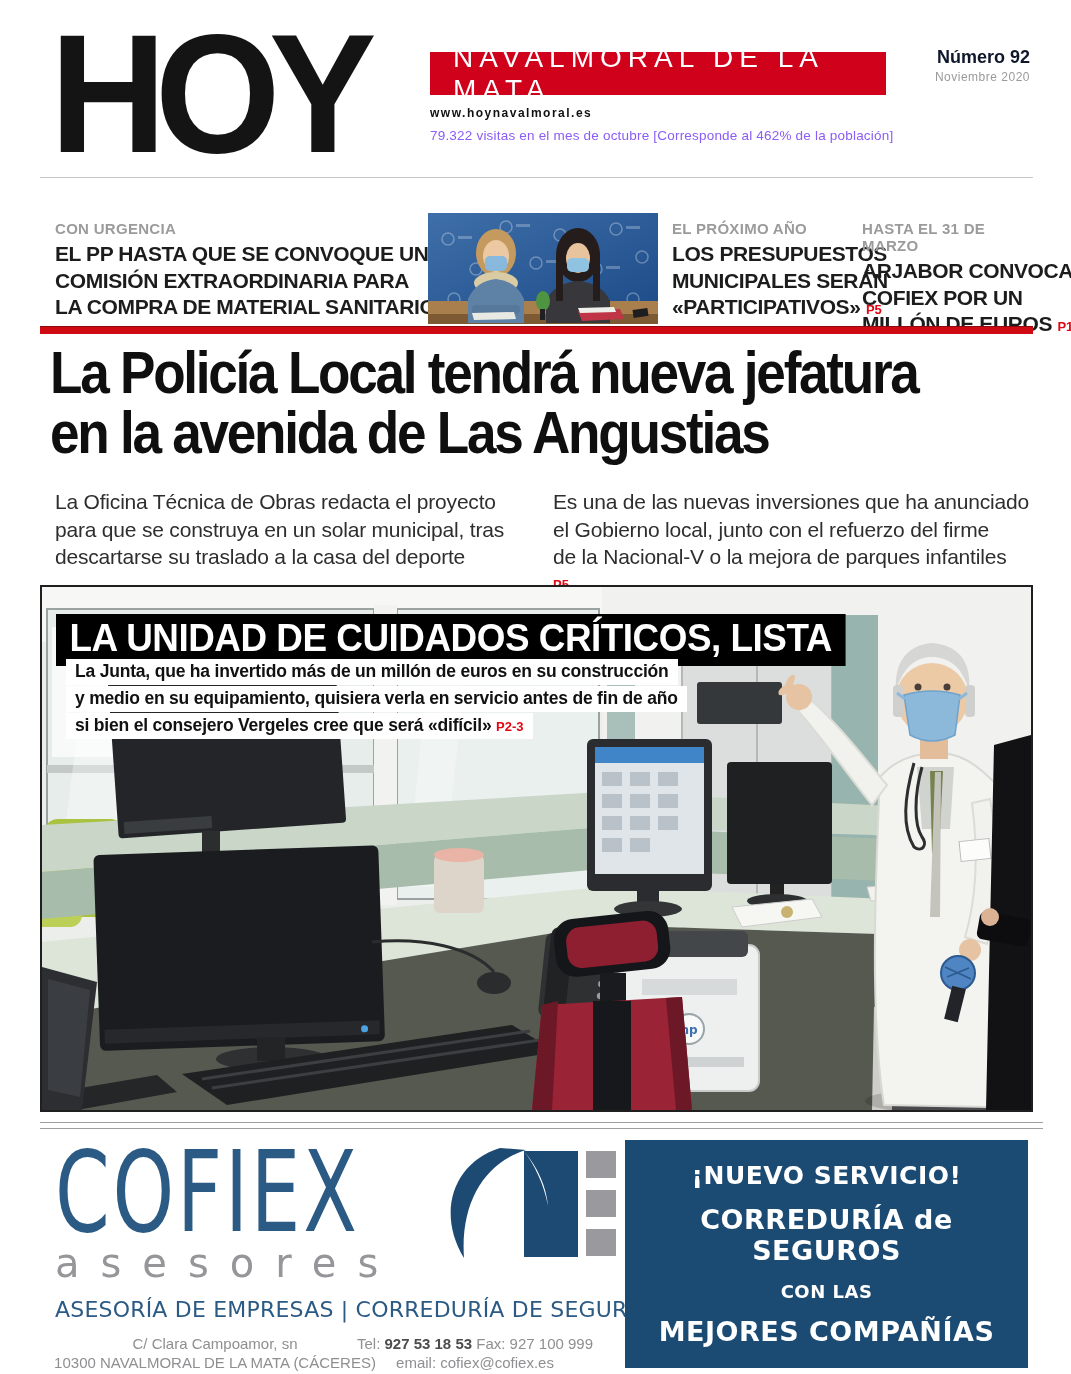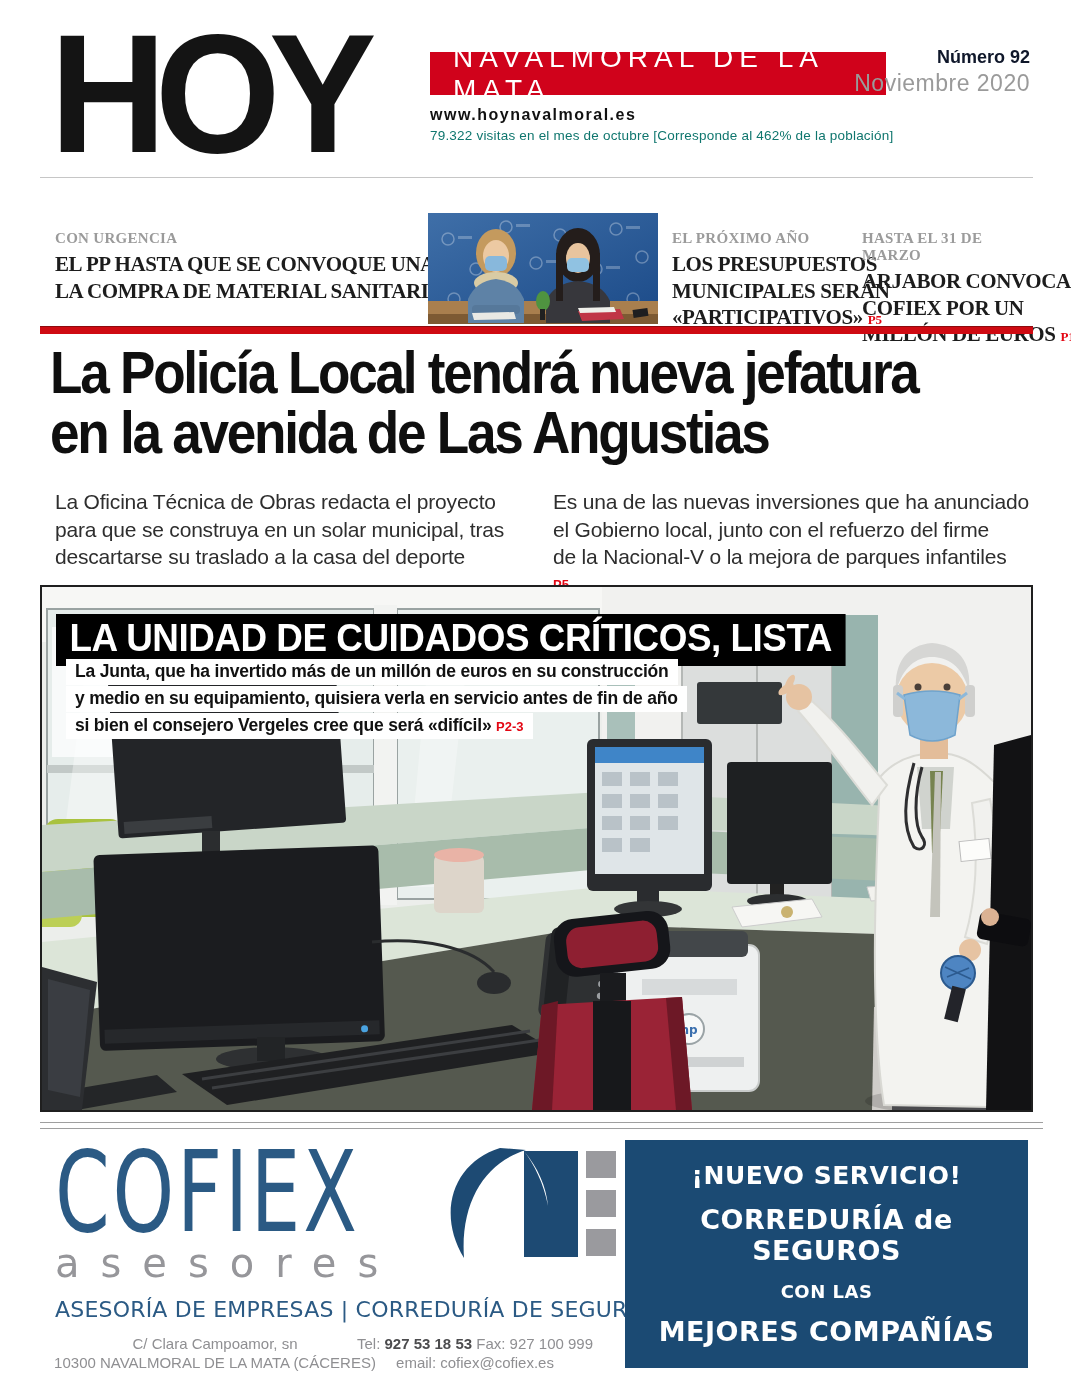--- a/index.html
+++ b/index.html
@@ -7,27 +7,27 @@
         font-family:"Liberation Sans", sans-serif;color:#1a1a1a;border-radius:19px;}
   .abs{position:absolute;}
 
   
   .masthead-logo{left:50px;top:28px;font-size:168px;line-height:132px;font-weight:bold;
     letter-spacing:-12px;color:#141414;transform:scaleX(.96);transform-origin:left top;}
   .region-banner{left:430px;top:52px;width:456px;height:43px;background:#d0021b;
     display:flex;align-items:center;justify-content:center;}
   .region-banner span{color:#ffffff;font-size:28px;letter-spacing:6px;font-weight:400;padding-left:23px;}
   .issue-number{right:41px;top:47px;font-size:18px;font-weight:bold;color:#0f172a;text-align:right;}
-  .issue-date{right:41px;top:70px;font-size:23px;color:#9a9a9a;text-align:right;letter-spacing:.5px;}
-  .website-url{left:430px;top:106px;font-size:16px;font-weight:bold;letter-spacing:1.5px;color:#111;}
-  .visits-stat{left:430px;top:128px;font-size:13.5px;color:#0f766e;letter-spacing:.2px;}
+  .issue-date{right:41px;top:70px;font-size:12px;color:#9a9a9a;text-align:right;letter-spacing:.5px;}
+  .website-url{left:430px;top:106px;font-size:12px;font-weight:bold;letter-spacing:1.5px;color:#111;}
+  .visits-stat{left:430px;top:128px;font-size:13.5px;color:#8b5cf6;letter-spacing:.2px;}
   .hairline-top{left:40px;top:177px;width:993px;height:0;border-top:1px solid #c6c6c6;}
 
   
-  .brief{top:230px;font-family:Liberation Serif, serif;}
+  .brief{top:220px;}
   .brief .kicker{font-size:15px;color:#9b9b9b;font-weight:600;letter-spacing:.3px;margin-bottom:4px;}
   .brief .hline{display:block;font-size:21px;line-height:26.5px;font-weight:bold;color:#1c1c1c;
     letter-spacing:-0.4px;white-space:nowrap;}
   .pref{color:#e30613;font-weight:bold;font-size:13px;letter-spacing:0;}
   .brief-1{left:55px;width:375px;}
   .brief-2{left:672px;width:190px;}
   .brief-3{left:862px;width:175px;}
   .press-photo{left:428px;top:213px;width:230px;height:111px;overflow:hidden;}
   .red-divider{left:40px;top:326px;width:993px;height:7px;background:#cf0a12;border-top:1px solid #8e0a0e;}
 
@@ -85,20 +85,21 @@
   </div>
   <div class="abs issue-number">Número 92</div>
   <div class="abs issue-date">Noviembre 2020</div>
   <div class="abs website-url">www.hoynavalmoral.es</div>
   <div class="abs visits-stat">79.322 visitas en el mes de octubre [Corresponde al 462% de la población]</div>
   <div class="abs hairline-top"></div>
 
   <div class="abs brief brief-1">
     <div class="kicker">CON URGENCIA</div>
     <span class="hline">EL PP HASTA QUE SE CONVOQUE UNA</span>
+    <span class="hline">COMISIÓN EXTRAORDINARIA PARA</span>
     <span class="hline"><span>LA COMPRA DE MATERIAL SANITARIO</span> <span class="pref">P4</span></span>
   </div>
 
   <div class="abs press-photo">
     <svg width="230" height="111" viewBox="0 0 230 111">
       <defs>
         <linearGradient id="bgb" x1="0" y1="0" x2="1" y2="1">
           <stop offset="0" stop-color="#3f6fa8"></stop>
             <stop offset="1" stop-color="#1b4a88"></stop>
         </linearGradient>

